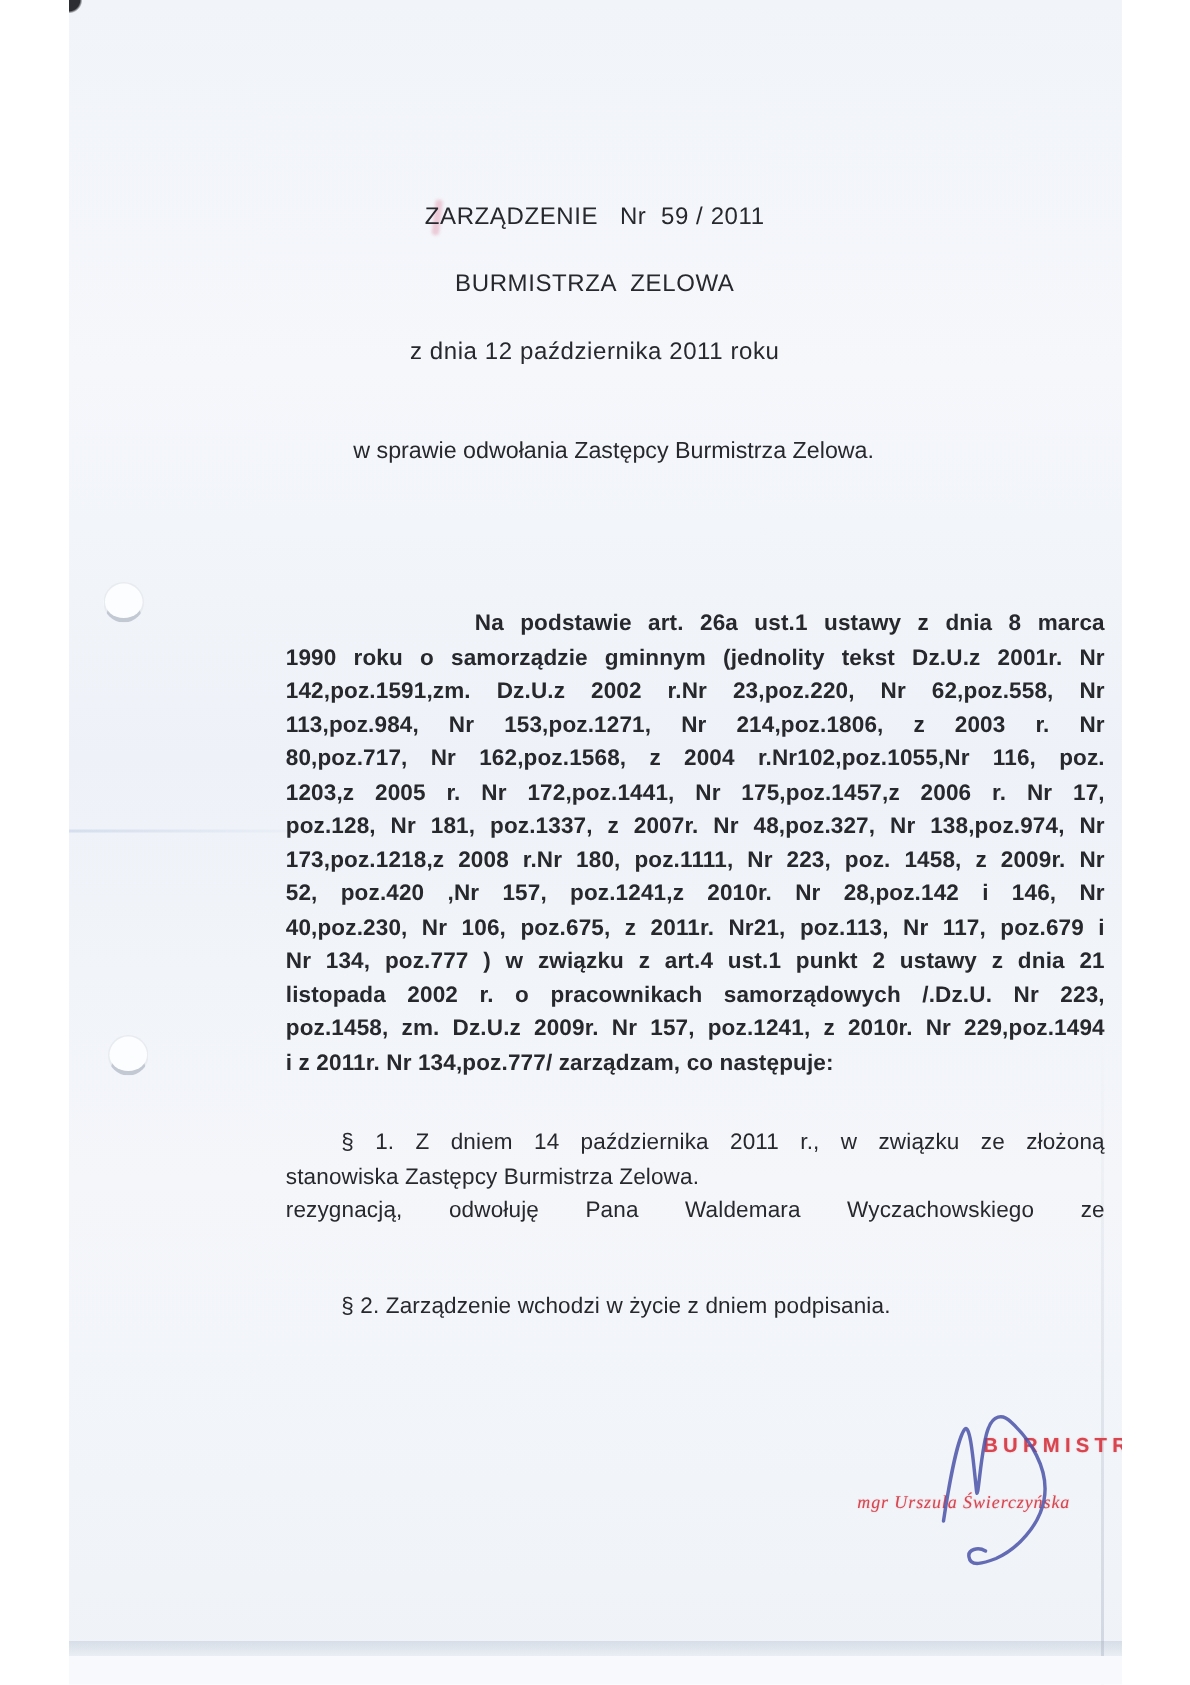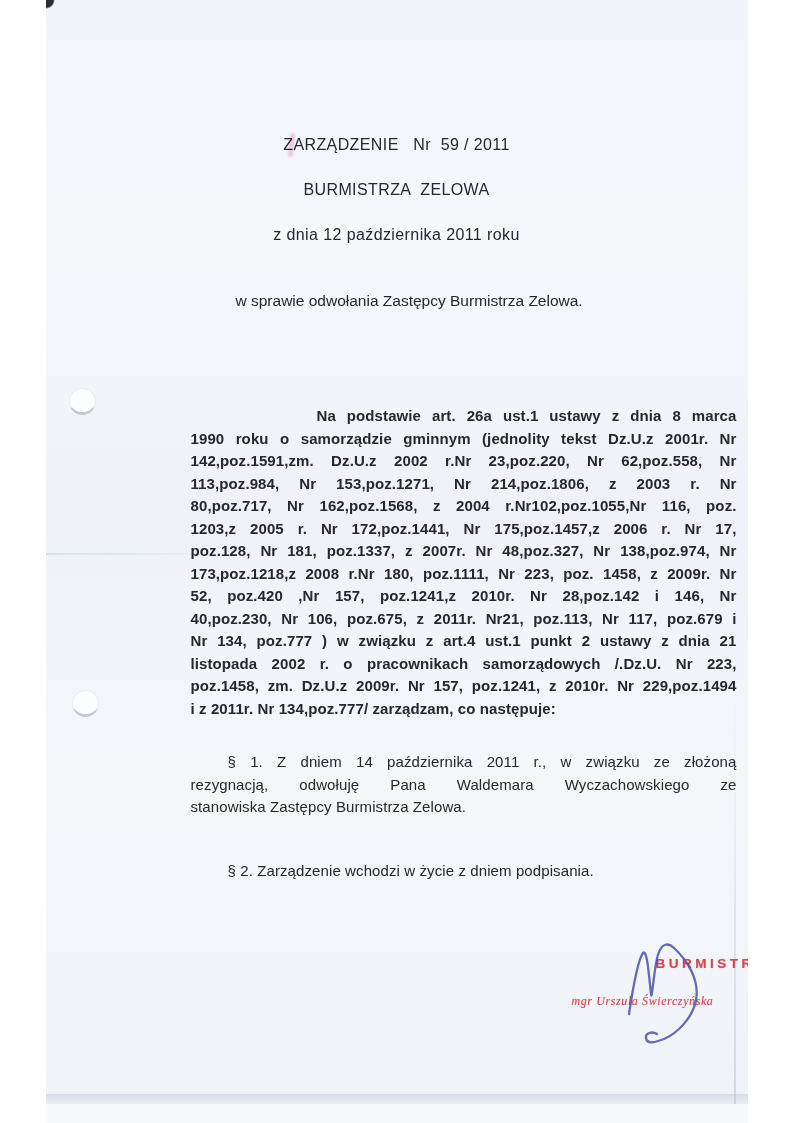--- a/index.html
+++ b/index.html
@@ -125,22 +125,22 @@
     <div class="jline">52, poz.420 ,Nr 157, poz.1241,z 2010r. Nr 28,poz.142 i 146, Nr</div>
     <div class="jline">40,poz.230, Nr 106, poz.675, z 2011r. Nr21, poz.113, Nr 117, poz.679 i</div>
     <div class="jline">Nr 134, poz.777 ) w związku z art.4 ust.1 punkt 2 ustawy z dnia 21</div>
     <div class="jline">listopada 2002 r. o pracownikach samorządowych /.Dz.U. Nr 223,</div>
     <div class="jline">poz.1458, zm. Dz.U.z 2009r. Nr 157, poz.1241, z 2010r. Nr 229,poz.1494</div>
     <div class="jline last">i z 2011r. Nr 134,poz.777/ zarządzam, co następuje:</div>
   </div>
 
   <div class="para section-1">
     <div class="jline ind-sm">§ 1. Z dniem 14 października 2011 r., w związku ze złożoną</div>
+    <div class="jline last">stanowiska Zastępcy  Burmistrza  Zelowa.</div>
     <div class="jline">rezygnacją, odwołuję Pana Waldemara Wyczachowskiego ze</div>
-    <div class="jline last">stanowiska Zastępcy  Burmistrza  Zelowa.</div>
   </div>
 
   <div class="para section-2">
     <div class="jline last ind-sm">§ 2. Zarządzenie wchodzi w życie z dniem podpisania.</div>
   </div>
 
   <div class="stamp-title">BURMISTRZ</div>
   <div class="stamp-name">mgr Urszula Świerczyńska</div>
   <svg class="signature-svg" width="110" height="120" viewBox="0 0 110 120">
     <path d="M 13 76

